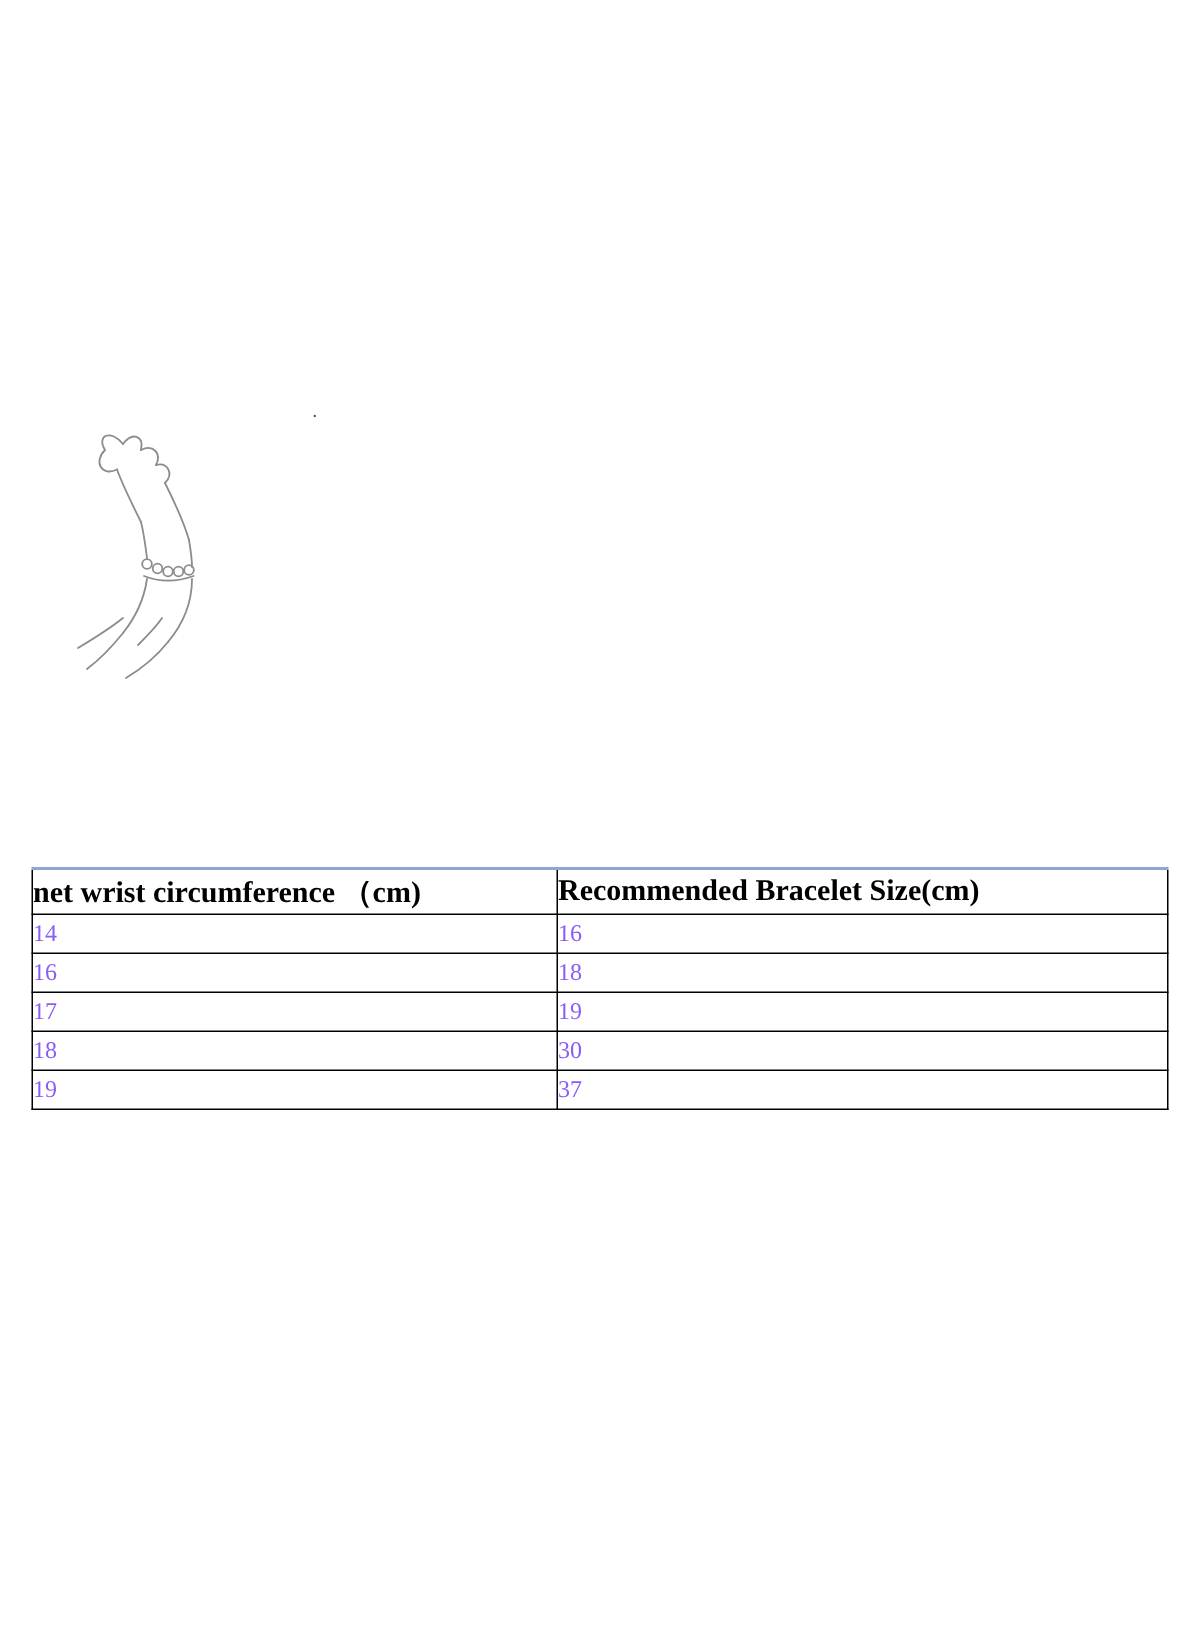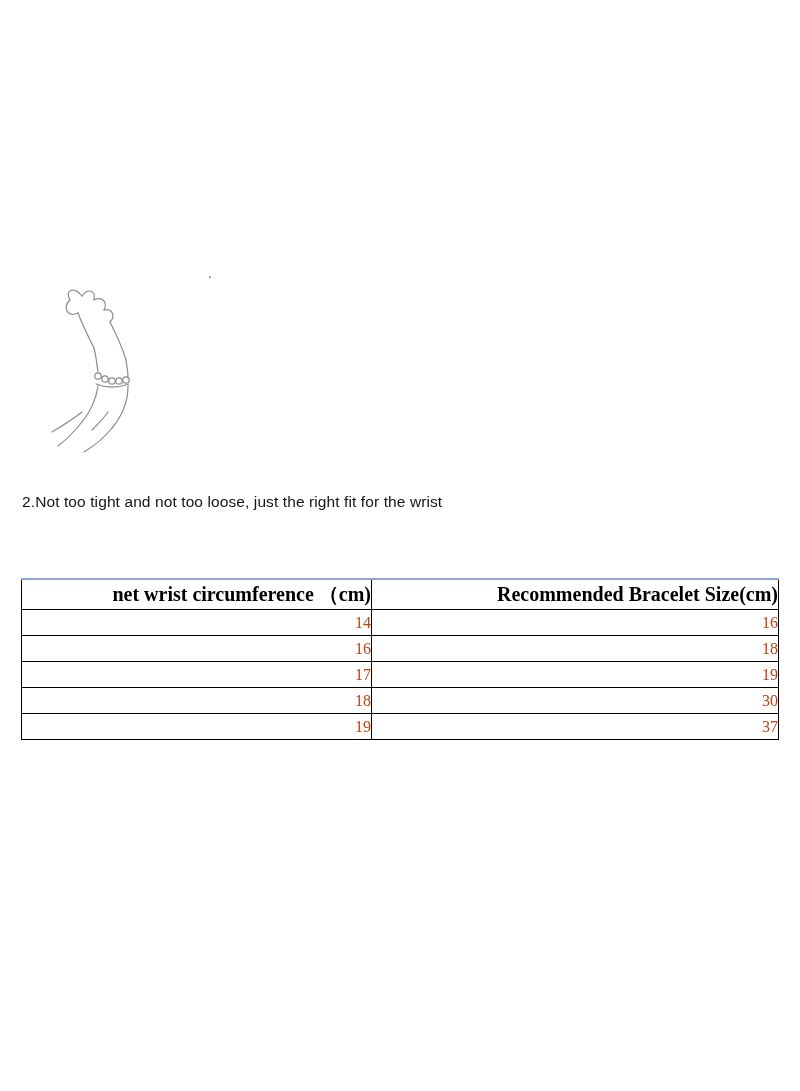--- a/index.html
+++ b/index.html
@@ -33,31 +33,31 @@
     table-layout:fixed;
     font-family:"Liberation Serif", serif;
     border-top:2px solid #8fa5d3;
   }
   .sizing-table th {
     border:1px solid #000000;
     border-top:none;
     height:29px;
     font-size:20px;
     font-weight:bold;
-    text-align:right;
+    text-align:left;
     color:#000000;
     padding:0;
   }
   .sizing-table td {
     border:1px solid #000000;
     height:25px;
     font-size:16px;
-    text-align:right;
+    text-align:left;
     vertical-align:middle;
-    color:#c2410c;
+    color:#8b5cf6;
     padding:0;
   }
   .col-left  { width:350px; }
   .col-right { width:407px; }
 </style>
 </head>
 <body>
 
 <div class="page">
 
@@ -84,21 +84,20 @@
 
     <path d="M56,106 C54,120 48,132 40,142"></path>
     <path d="M86,106 C86,122 80,136 70,148"></path>
     <path d="M40,142 C32,152 24,160 16,166"></path>
     <path d="M70,148 C62,158 52,166 42,172"></path>
     <path d="M10,152 C20,146 30,140 40,132"></path>
     <path d="M50,150 C56,144 62,138 66,132"></path>
   </svg>
 
   <div class="instructions">
-    <div>2.Not too tight and not too loose, just the right fit for the wrist</div>
   </div>
 
   <table class="sizing-table">
     <colgroup>
       <col class="col-left">
       <col class="col-right">
     </colgroup>
     <thead>
       <tr>
         <th>net wrist circumference （cm)</th>

